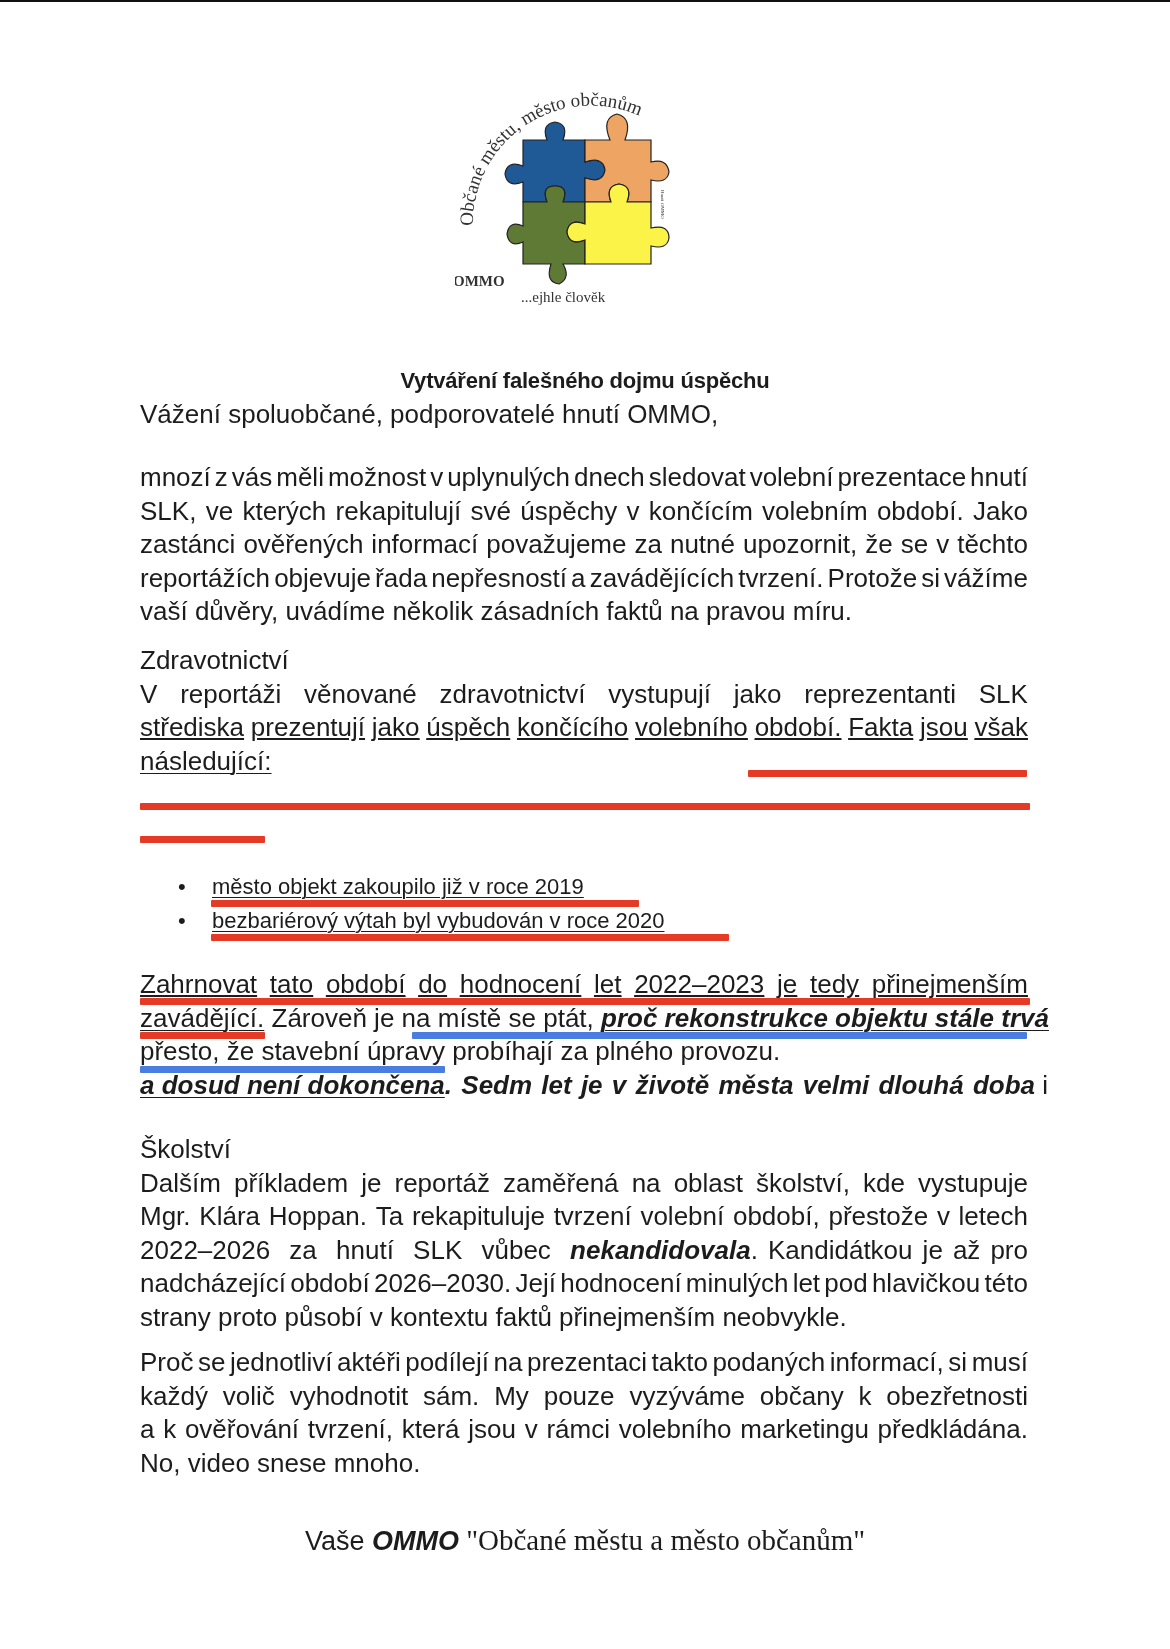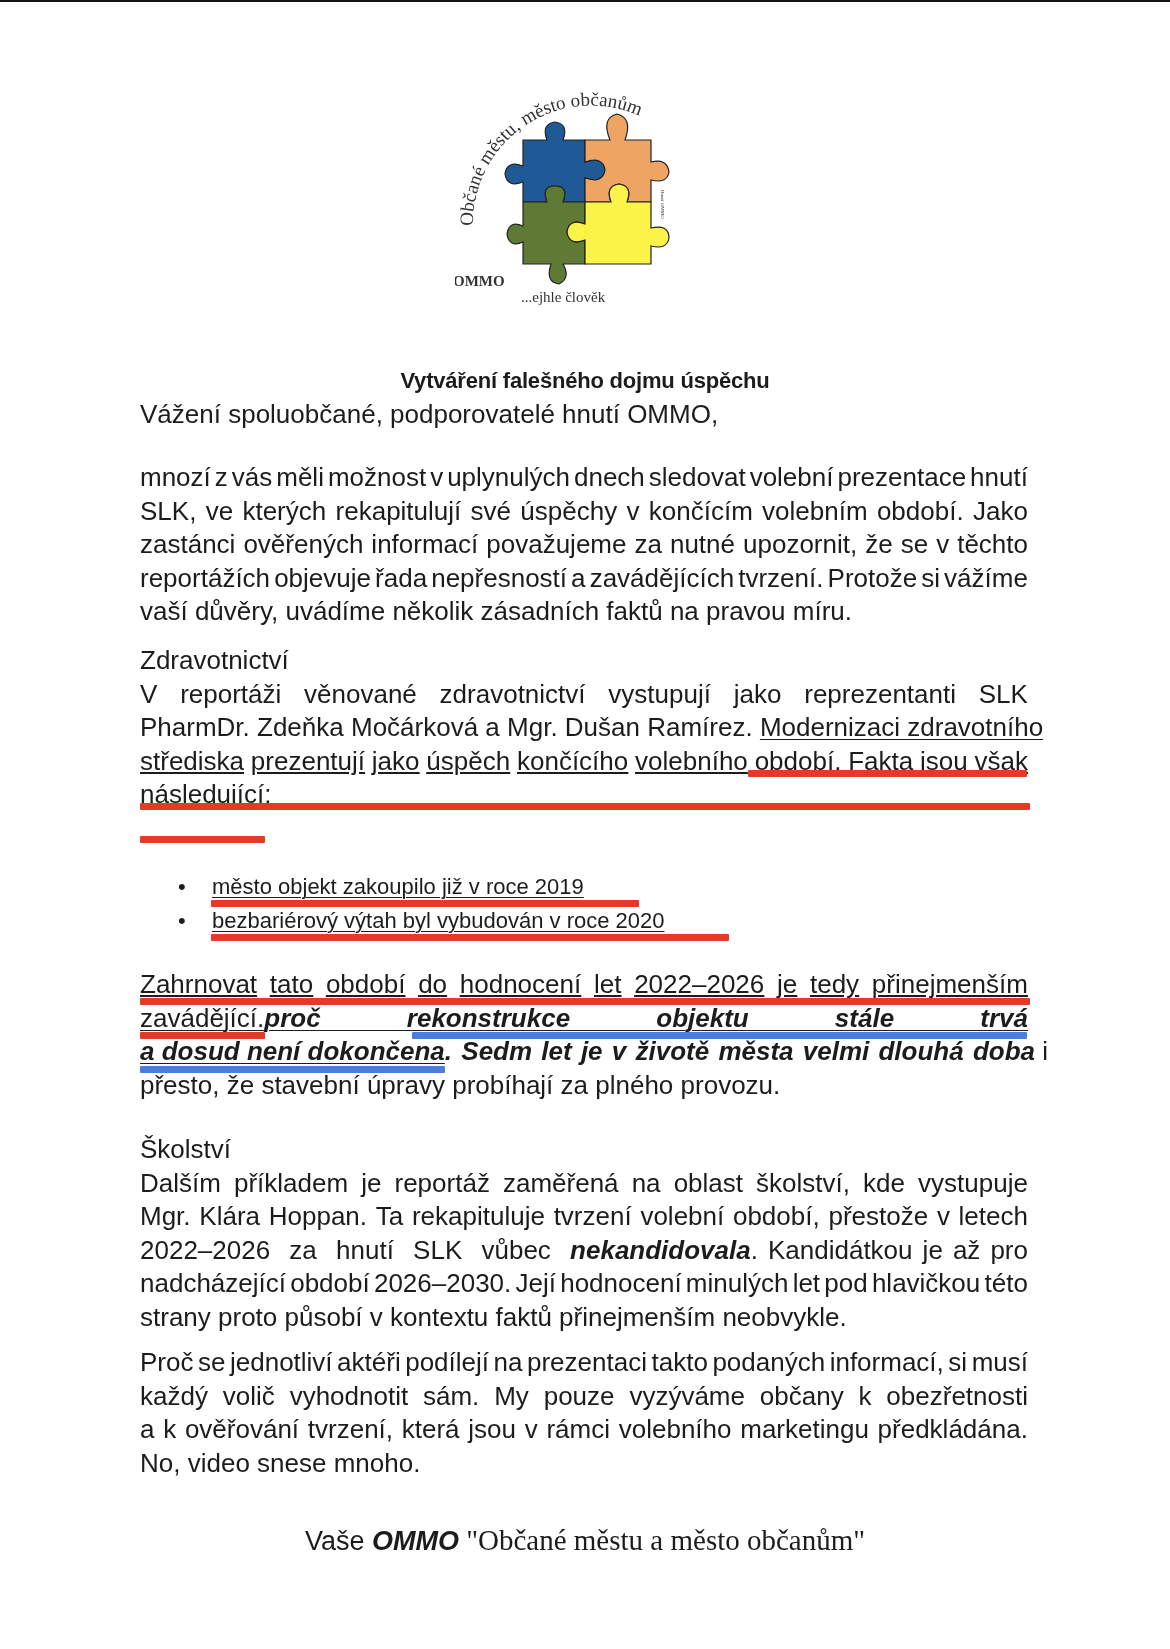--- a/index.html
+++ b/index.html
@@ -137,23 +137,20 @@
   <div class="line jl">
       <span class="">V</span>
       <span class="">reportáži</span>
       <span class="">věnované</span>
       <span class="">zdravotnictví</span>
       <span class="">vystupují</span>
       <span class="">jako</span>
       <span class="">reprezentanti</span>
       <span class="">SLK</span>
     </div>
-  <div class="line">
-    <span style="white-space:pre;">PharmDr. Zdeňka Močárková a Mgr. Dušan Ramírez. </span><span class="ul">Modernizaci zdravotního</span>
-  </div>
   <div class="line jl" style="text-decoration: underline;">
       <span class="ul">střediska</span>
       <span class="ul">prezentují</span>
       <span class="ul">jako</span>
       <span class="ul">úspěch</span>
       <span class="ul">končícího</span>
       <span class="ul">volebního</span>
       <span class="ul">období.</span>
       <span class="ul">Fakta</span>
       <span class="ul">jsou</span>
@@ -179,36 +176,37 @@
 <div class="hl-red" style="left:211px; top:934px; width:518px;"></div>
 
 <div class="txt" style="top:968px;">
   <div class="line jl" style="text-decoration: underline;">
       <span class="ul">Zahrnovat</span>
       <span class="ul">tato</span>
       <span class="ul">období</span>
       <span class="ul">do</span>
       <span class="ul">hodnocení</span>
       <span class="ul">let</span>
-      <span class="ul">2022–2026</span>
+      <span class="ul">2022–2023</span>
       <span class="ul">je</span>
       <span class="ul">tedy</span>
       <span class="ul">přinejmenším</span>
     </div>
   <div class="line" style="display:flex;">
     <span class="ul">zavádějící.</span>
+      <span style="white-space:pre;"> Zároveň je na místě se ptát, </span>
       <span class="ul b" style="flex:1; text-align:justify; text-align-last:justify;">proč rekonstrukce objektu stále trvá</span>
   </div>
+  <div class="line">přesto, že stavební úpravy probíhají za plného provozu.</div>
   <div class="line" style="display:flex;">
     <span class="ul b">a dosud není dokončena</span>
       <span class="b">.</span>
       <span class="b" style="white-space:pre; flex:1; text-align:justify; text-align-last:justify; word-spacing:2px;"> Sedm let je v životě města velmi dlouhá doba</span>
       <span style="white-space:pre;"> i</span>
   </div>
-  <div class="line">přesto, že stavební úpravy probíhají za plného provozu.</div>
 </div>
 <div class="hl-red" style="left:140px; top:998px; width:890px;"></div>
 <div class="hl-red" style="left:140px; top:1032px; width:125px;"></div>
 <div class="hl-blue" style="left:412px; top:1032px; width:615px;"></div>
 <div class="hl-blue" style="left:140px; top:1066px; width:305px;"></div>
 
 <div class="txt" style="top:1133px;">
   <div class="line">Školství</div>
   <div class="line jl">
       <span class="">Dalším</span>

